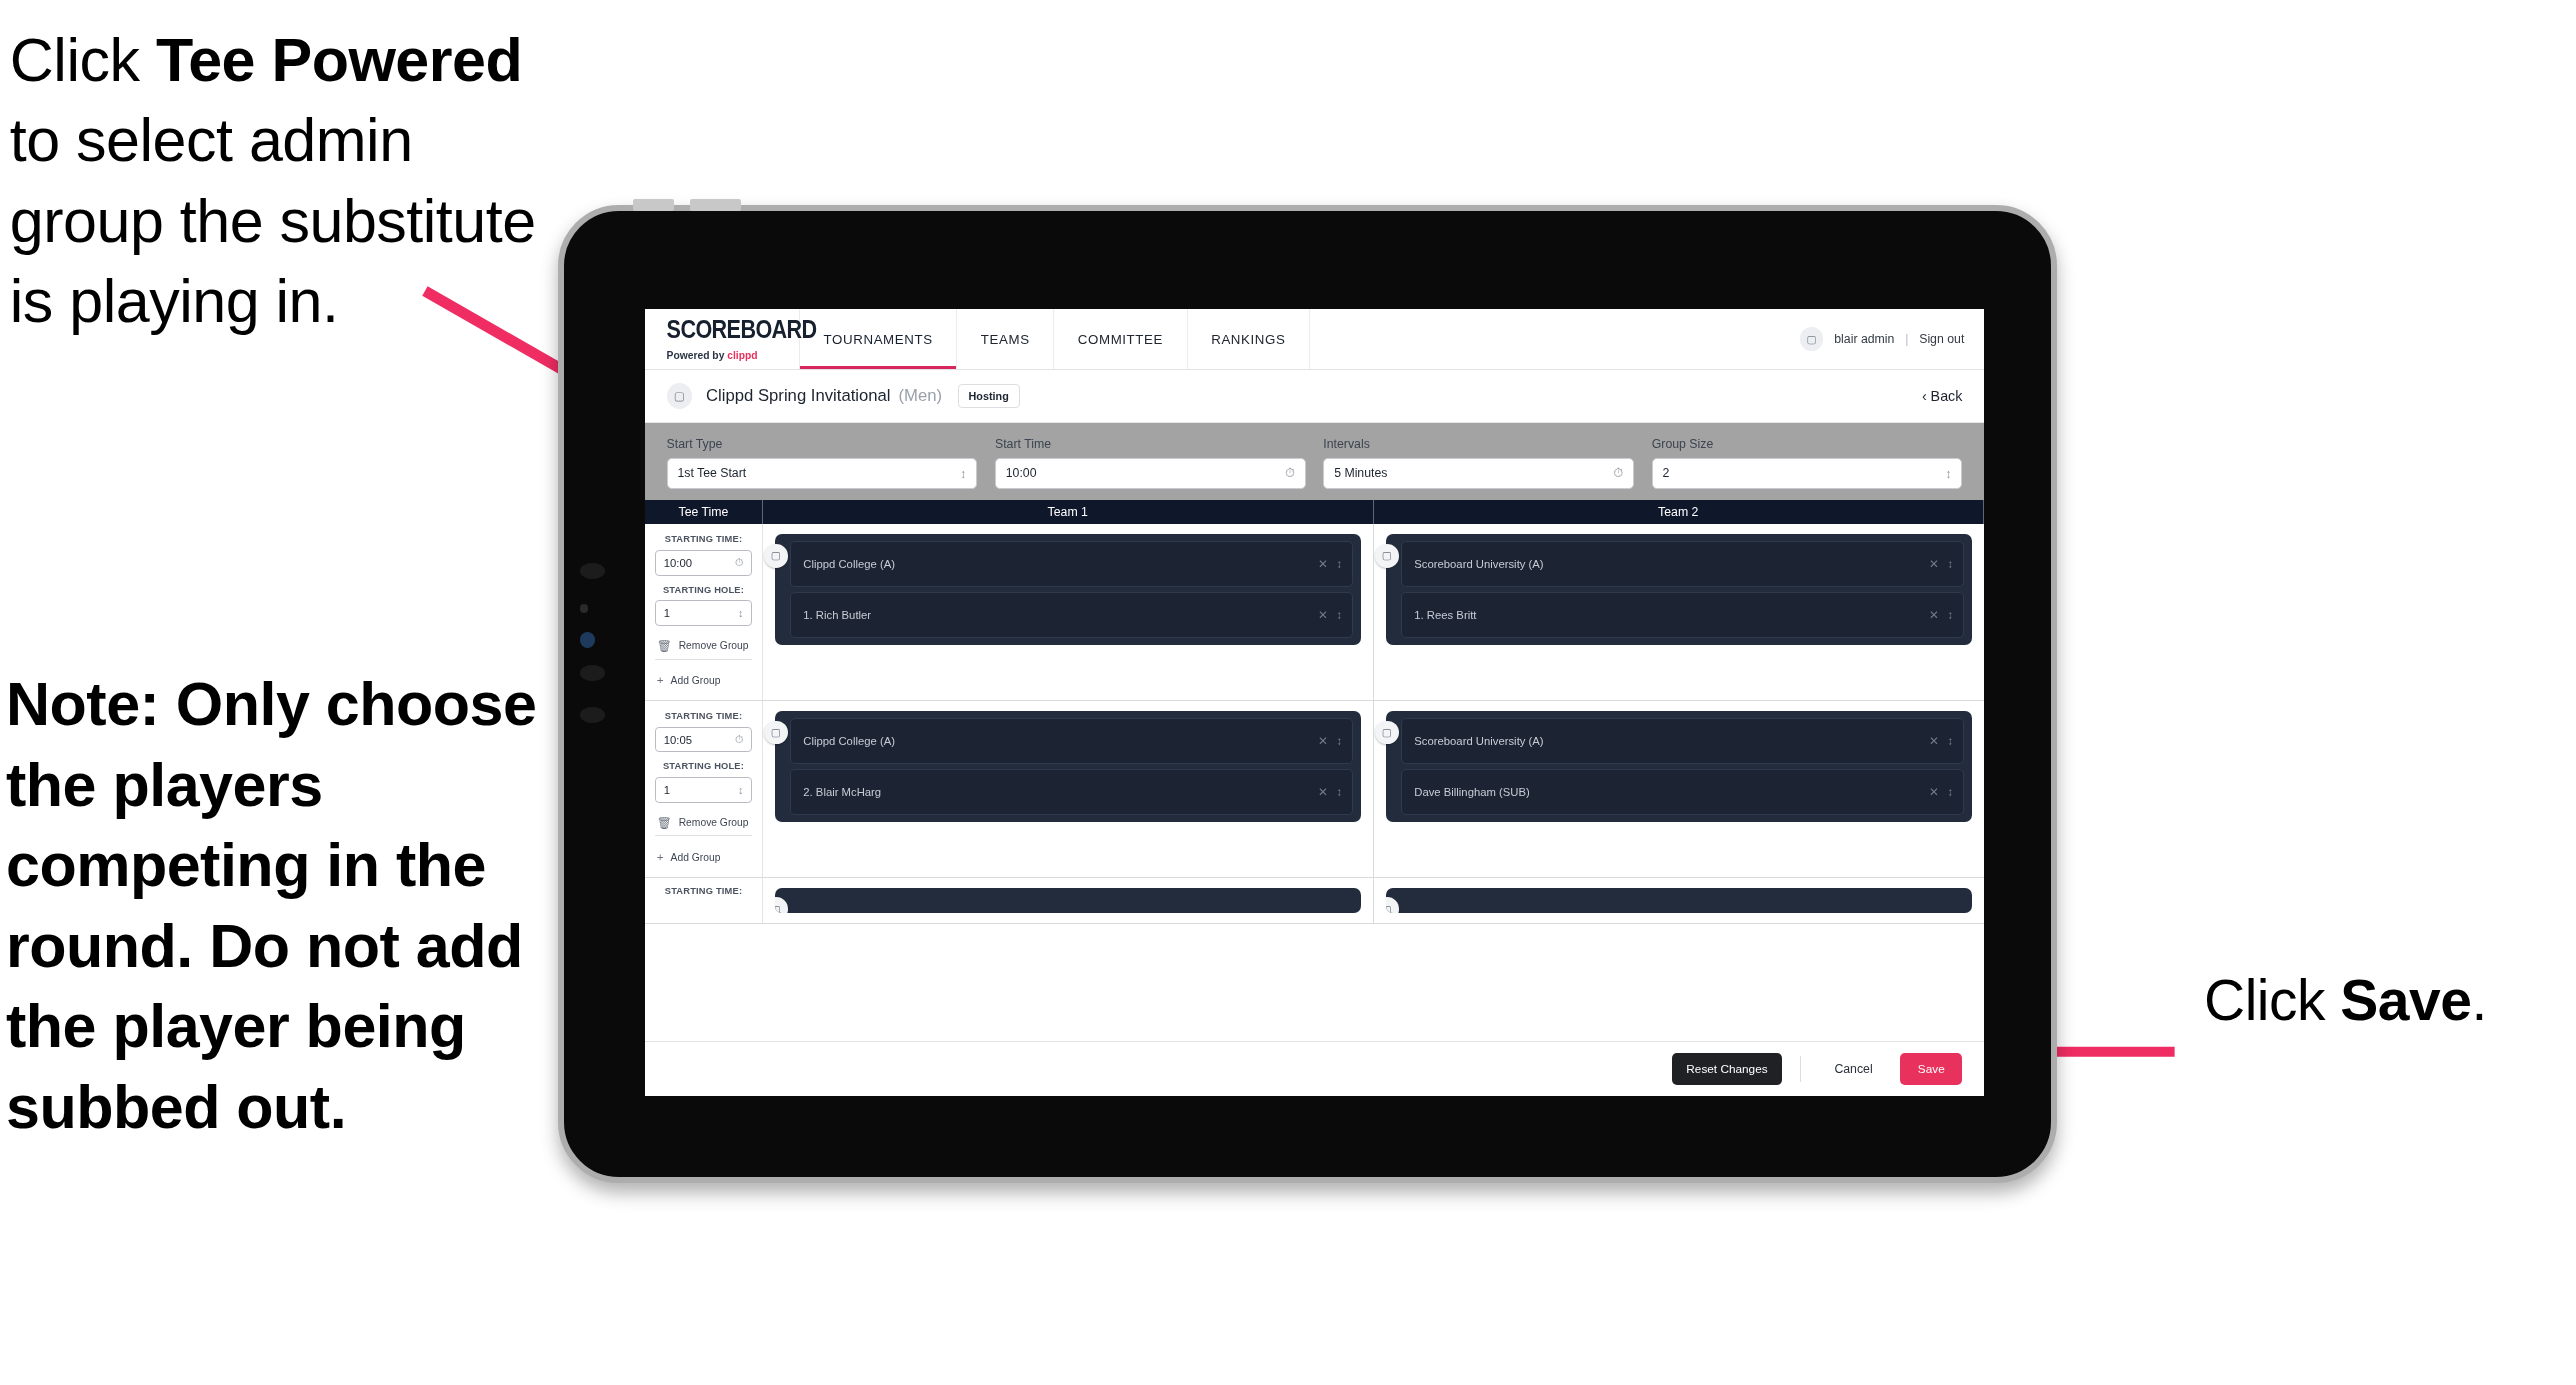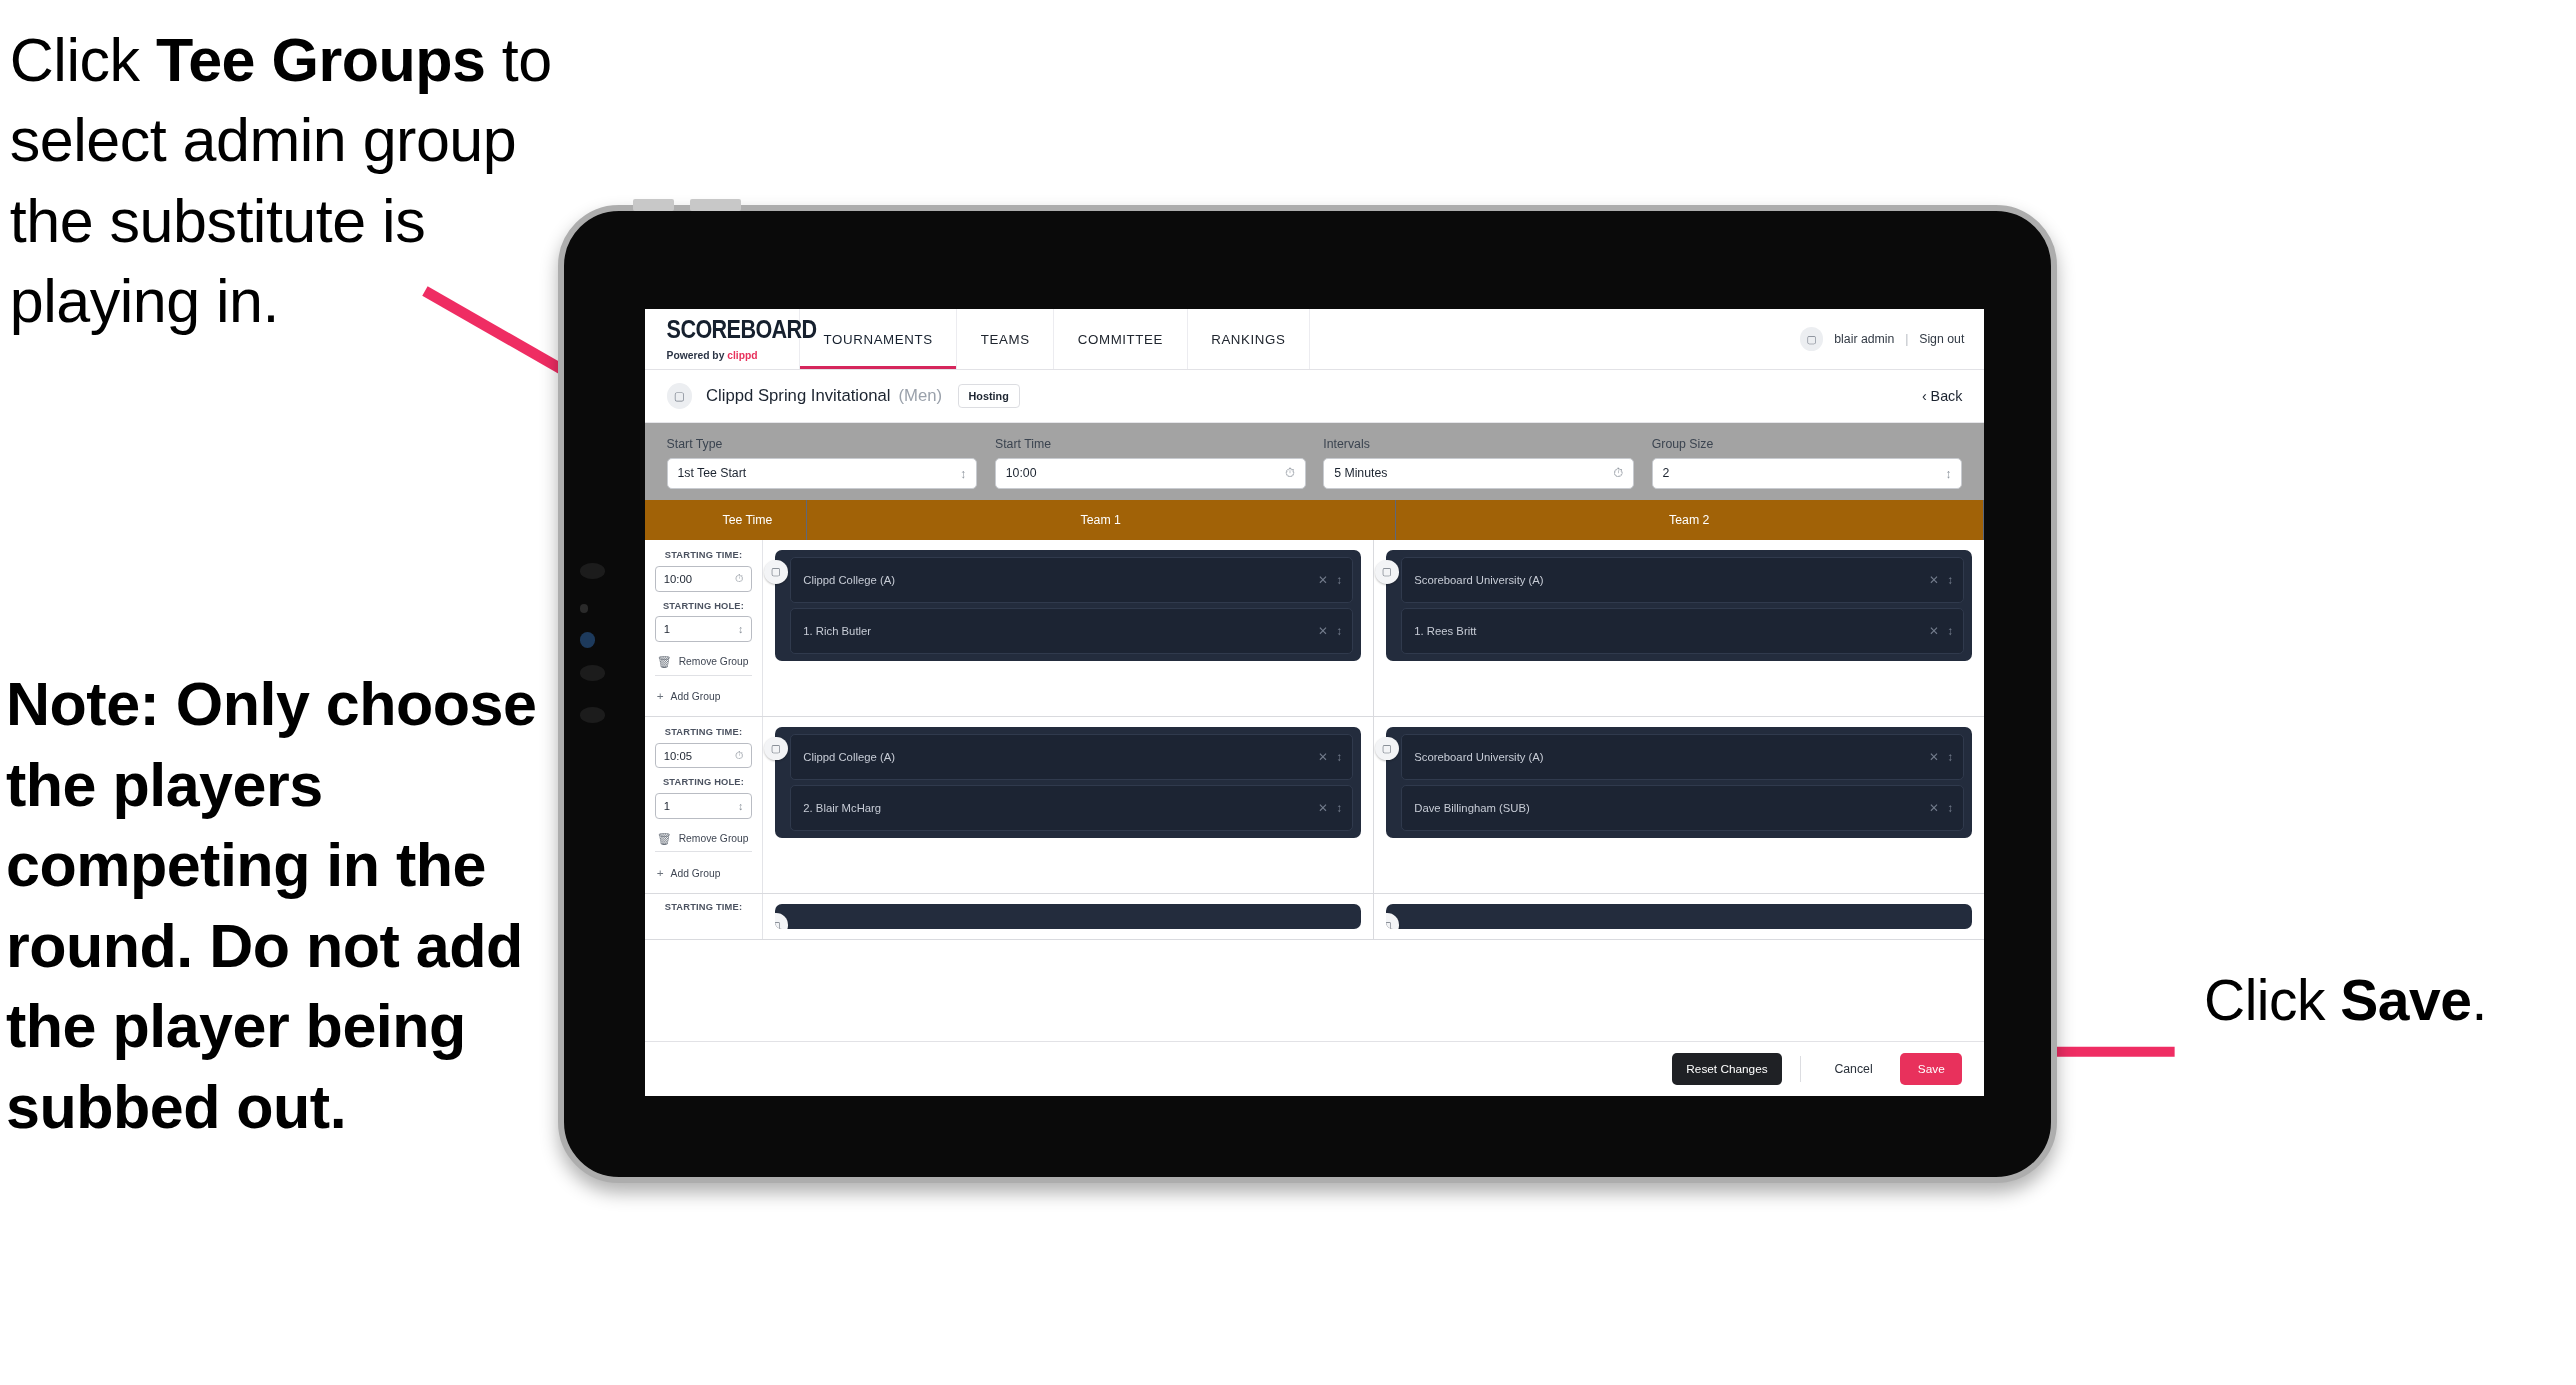--- a/index.html
+++ b/index.html
@@ -121,21 +121,21 @@
   .field-box {
     height: 31px; border: 1px solid #c8cbd0; border-radius: 4.9px; background:#fff;
     display: flex; align-items: center; padding: 0 9.8px;
     font-size: 12.3px; color: #1c2430; cursor: pointer;
   }
   .field-box .val { flex: 1; }
   .field-icon { color: #8b929b; font-size: 12.8px; }
 
   
   .table-wrap { flex: 1; overflow: hidden; position: relative; }
-  .thead { display: flex; background: #a16207; height: 40px; flex: none; padding-left: 44px; }
+  .thead { display: flex; background: #0f172a; height: 24px; flex: none; }
   .th {
     color: #fff; font-size: 12.3px; display: flex; align-items: center; justify-content: center;
     border-right: 1px solid #5d677a;
   }
   .th.tee { width: 118px; }
   .th.team { flex: 1; }
   .table-body { }
 
   .grouprow { display: flex; border-bottom: 1px solid #d9dade; min-height: 130px; }
   .tee-col {
@@ -196,21 +196,21 @@
     background: #e8315c; color: #fff; border-radius: 4.9px; font-size: 11.8px;
     padding: 8.8px 17.7px; margin-left: 11.8px; cursor: pointer; font-weight: 500;
   }
 </style>
 </head>
 <body>
 
 <div class="stage">
 
   <div class="anno" id="anno-tee">
-    <span>Click </span><b>Tee Groups</b><span> to select admin group the substitute is playing in.</span>
+    <span>Click </span><b>Tee Powered</b><span> to select admin group the substitute is playing in.</span>
   </div>
 
   <div class="anno" id="anno-note">Note: Only choose the players competing in the round. Do not add the player being subbed out.</div>
 
   <div class="anno" id="anno-save">
     <span>Click </span><b>Save</b><span>.</span>
   </div>
 
   <svg class="arrow-svg" viewBox="0 0 2620 1409">
     <defs>

